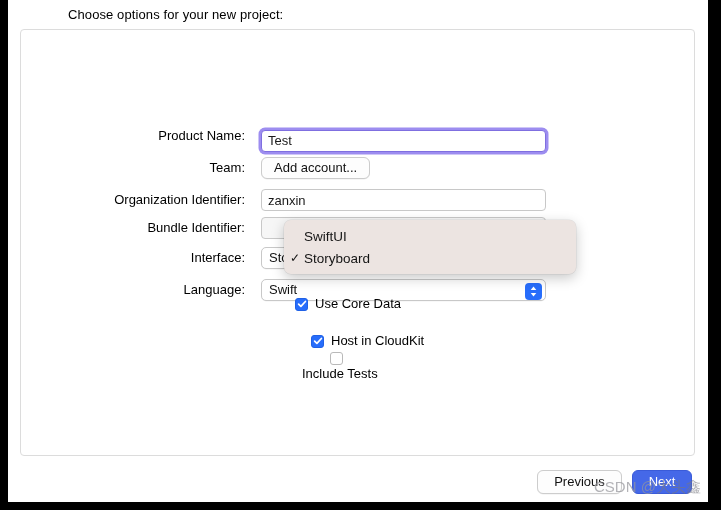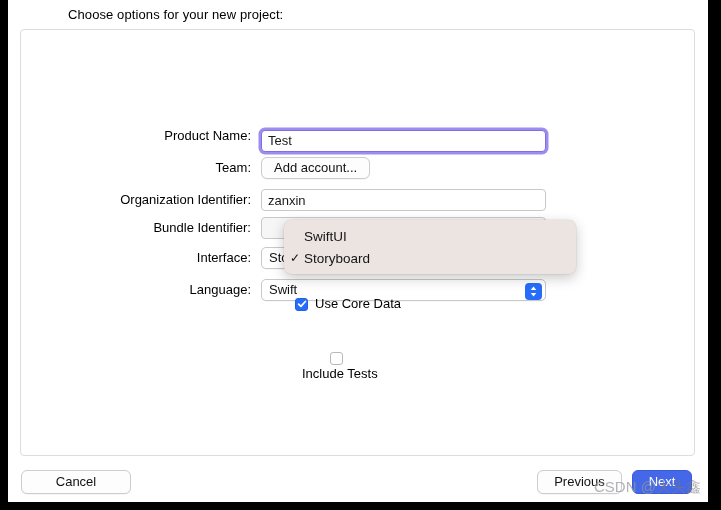--- a/index.html
+++ b/index.html
@@ -49,21 +49,21 @@
   
   .row {
     position: absolute;
     display: flex;
     align-items: center;
     height: 22px;
   }
   .row-label {
     width: 240px;
     text-align: right;
-    padding-right: 10px;
+    padding-right: 16px;
     font-size: 13px;
     color: #000000;
     white-space: nowrap;
     line-height: 22px;
   }
 
   .textfield {
     width: 285px;
     height: 22px;
     background: #ffffff;
@@ -300,20 +300,28 @@
 
       <div class="checkrow" style="left:274px; top:265px;">
         <span class="cbox on">
           <svg width="10" height="10" viewBox="0 0 10 10" aria-hidden="true">
             <path d="M1.6 5.1 L3.9 7.4 L8.4 2.5" stroke="#ffffff" stroke-width="1.7" fill="none" stroke-linecap="round" stroke-linejoin="round"></path>
           </svg>
         </span>
         <span class="cblabel">Use Core Data</span>
       </div>
 
+      <div class="checkrow" style="left:290px; top:302px;">
+        <span class="cbox on">
+          <svg width="10" height="10" viewBox="0 0 10 10" aria-hidden="true">
+            <path d="M1.6 5.1 L3.9 7.4 L8.4 2.5" stroke="#ffffff" stroke-width="1.7" fill="none" stroke-linecap="round" stroke-linejoin="round"></path>
+          </svg>
+        </span>
+        <span class="cblabel">Host in CloudKit</span>
+      </div>
 
       <div class="checkrow" style="left:274px; top:322px;flex-direction:column;">
         <span class="cbox"></span>
         <span class="cblabel">Include Tests</span>
       </div>
 
     </div>
 
     <div id="interface-stepper-sliver"></div>
 
@@ -322,21 +330,20 @@
         <span class="menu-check"></span>
         <span>SwiftUI</span>
       </div>
       <div class="menuitem">
         <span class="menu-check">✓</span>
         <span>Storyboard</span>
       </div>
     </div>
 
     <div id="bottombar">
-      <button id="btn-cancel" class="barbtn plain">Cancel</button>
       <button id="btn-previous" class="barbtn plain">Previous</button>
       <button id="btn-next" class="barbtn primary">Next</button>
     </div>
 
   </div>
 
   <div id="watermark">
     <span>CSDN @</span><span class="cn">大头鑫</span>
   </div>
 

